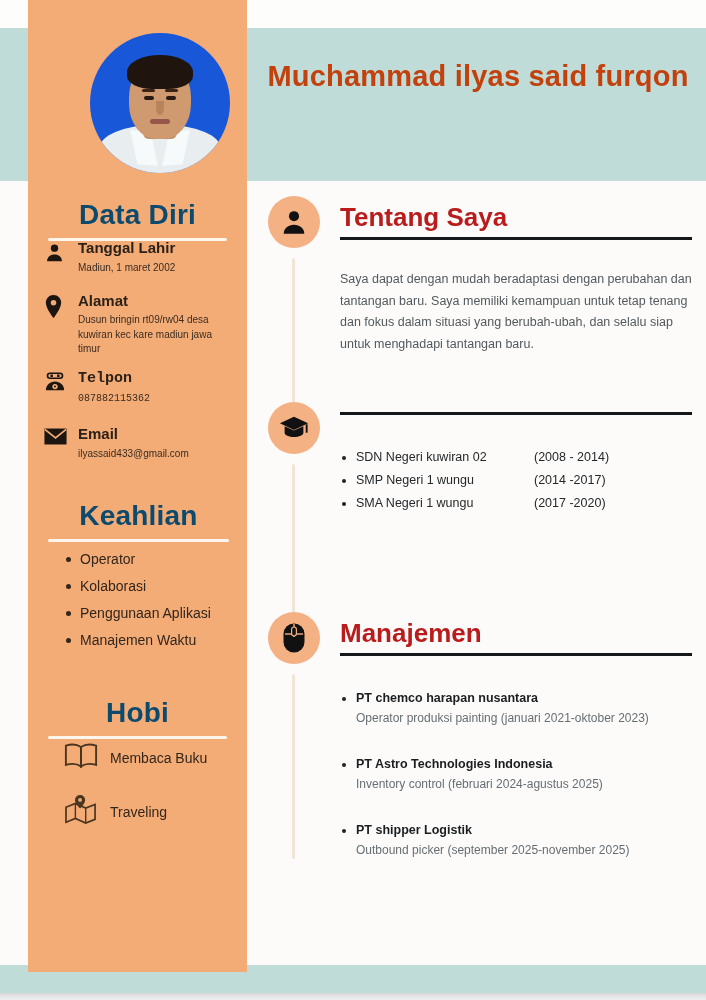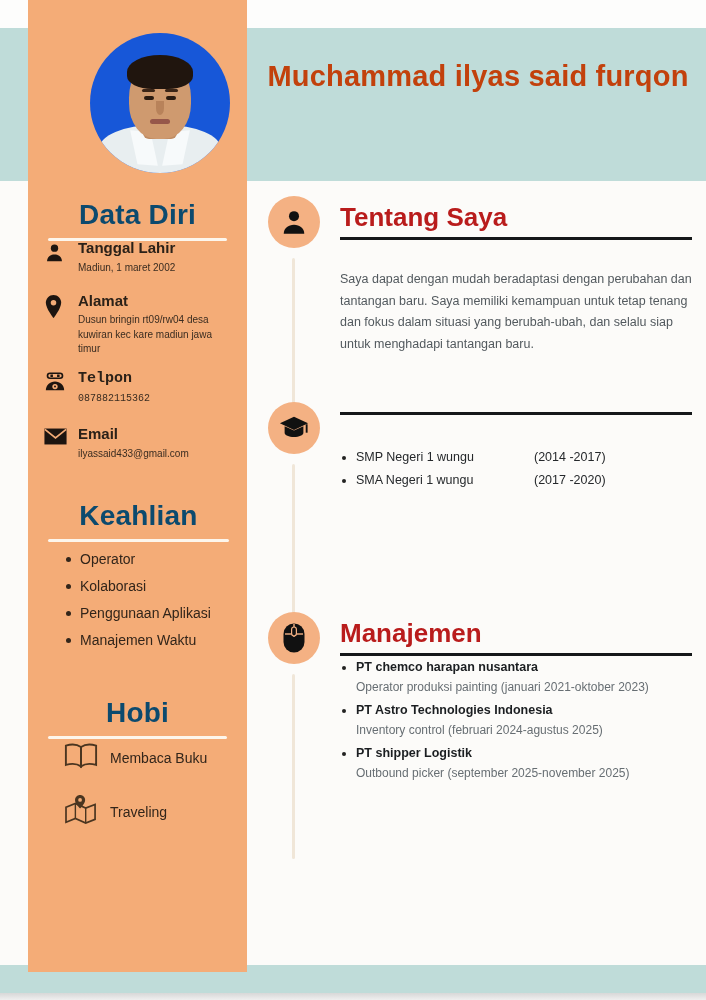--- a/index.html
+++ b/index.html
@@ -145,21 +145,21 @@
     content:""; position:absolute; left:2px; top:6px;
     width:4px; height:4px; border-radius:50%; background:#222;
   }
   .edu-name{ font-size:12.5px; color:#25282b; width:178px; }
   .edu-year{ font-size:12.5px; color:#25282b; }
 
   .exp-list{ list-style:none; }
   .exp-item{ margin-bottom:8px; }
   .exp-title{
     position:relative; padding-left:16px;
-    font-size:12.5px; font-weight:700; color:#1b1e21;
+    font-size:12.5px; font-weight:700; color:#1b1e21;margin-top:31px;
   }
   .exp-title:before{
     content:""; position:absolute; left:2px; top:6px;
     width:4px; height:4px; border-radius:50%; background:#222;
   }
   .exp-desc{
     padding-left:16px; margin-top:5px;
     font-size:12px; color:#676e73; line-height:1.35;
     text-align:justify;
   }
@@ -326,20 +326,24 @@
           <path d="M6 11v7c0 2.6 4.6 4.6 10 4.6s10-2 10-4.6v-7l-10 4.6z" fill="#111"></path>
           <path d="M29.5 9v9" stroke="#111" stroke-width="2" fill="none"></path>
         </svg>
       </div>
       <div class="sec-head">
         <div class="hr"></div>
       </div>
       <div class="sec-body">
         <ul class="edu-list">
           <li>
+            <span class="edu-name">SDN Negeri kuwiran 02</span>
+            <span class="edu-year">(2008 - 2014)</span>
+          </li>
+          <li>
             <span class="edu-name">SMP Negeri 1 wungu</span>
             <span class="edu-year">(2014 -2017)</span>
           </li>
           <li>
             <span class="edu-name">SMA Negeri 1 wungu</span>
             <span class="edu-year">(2017 -2020)</span>
           </li>
         </ul>
       </div>
     </div>

